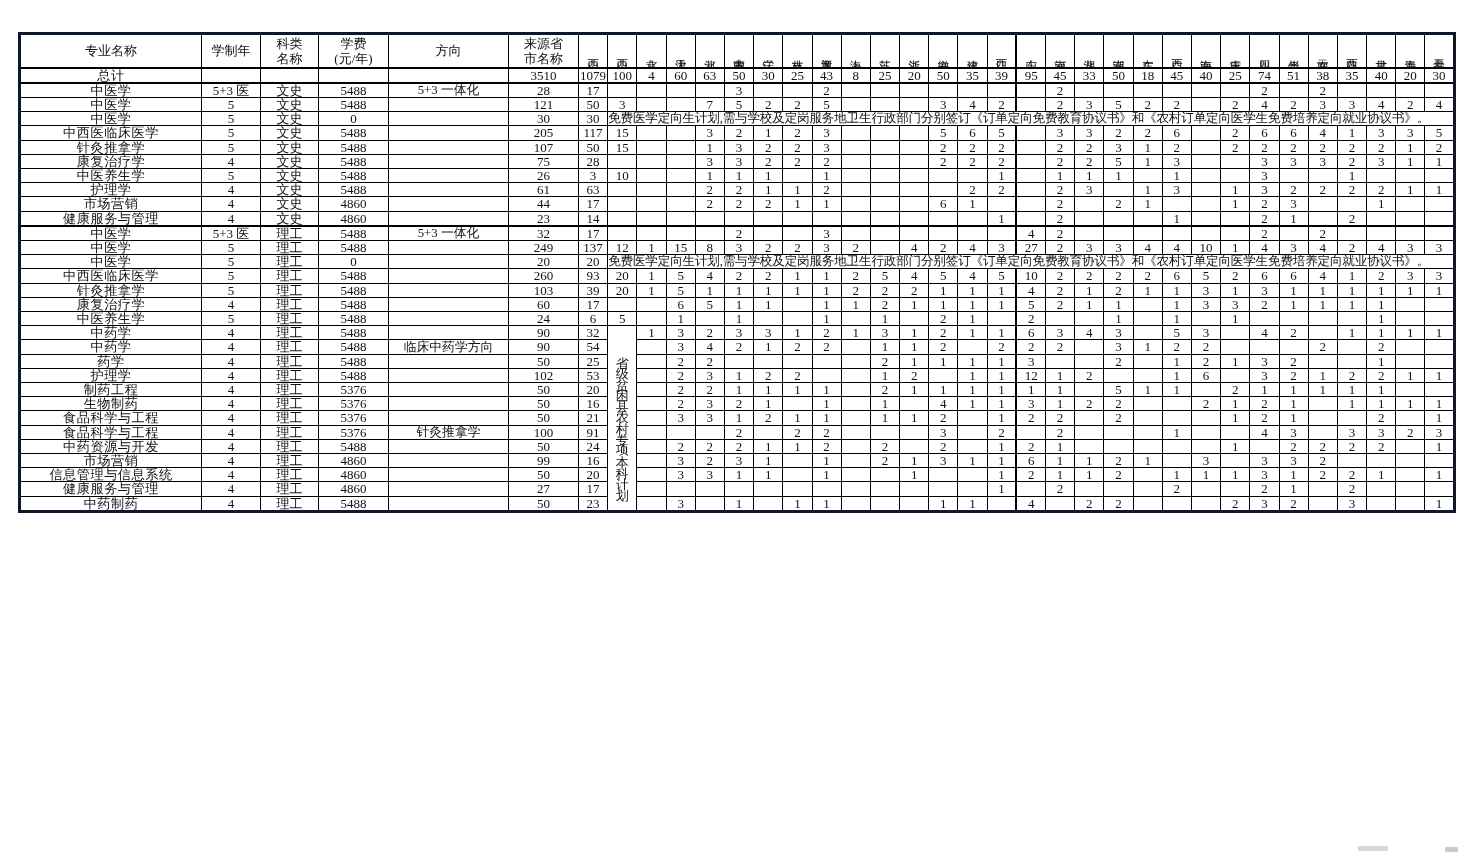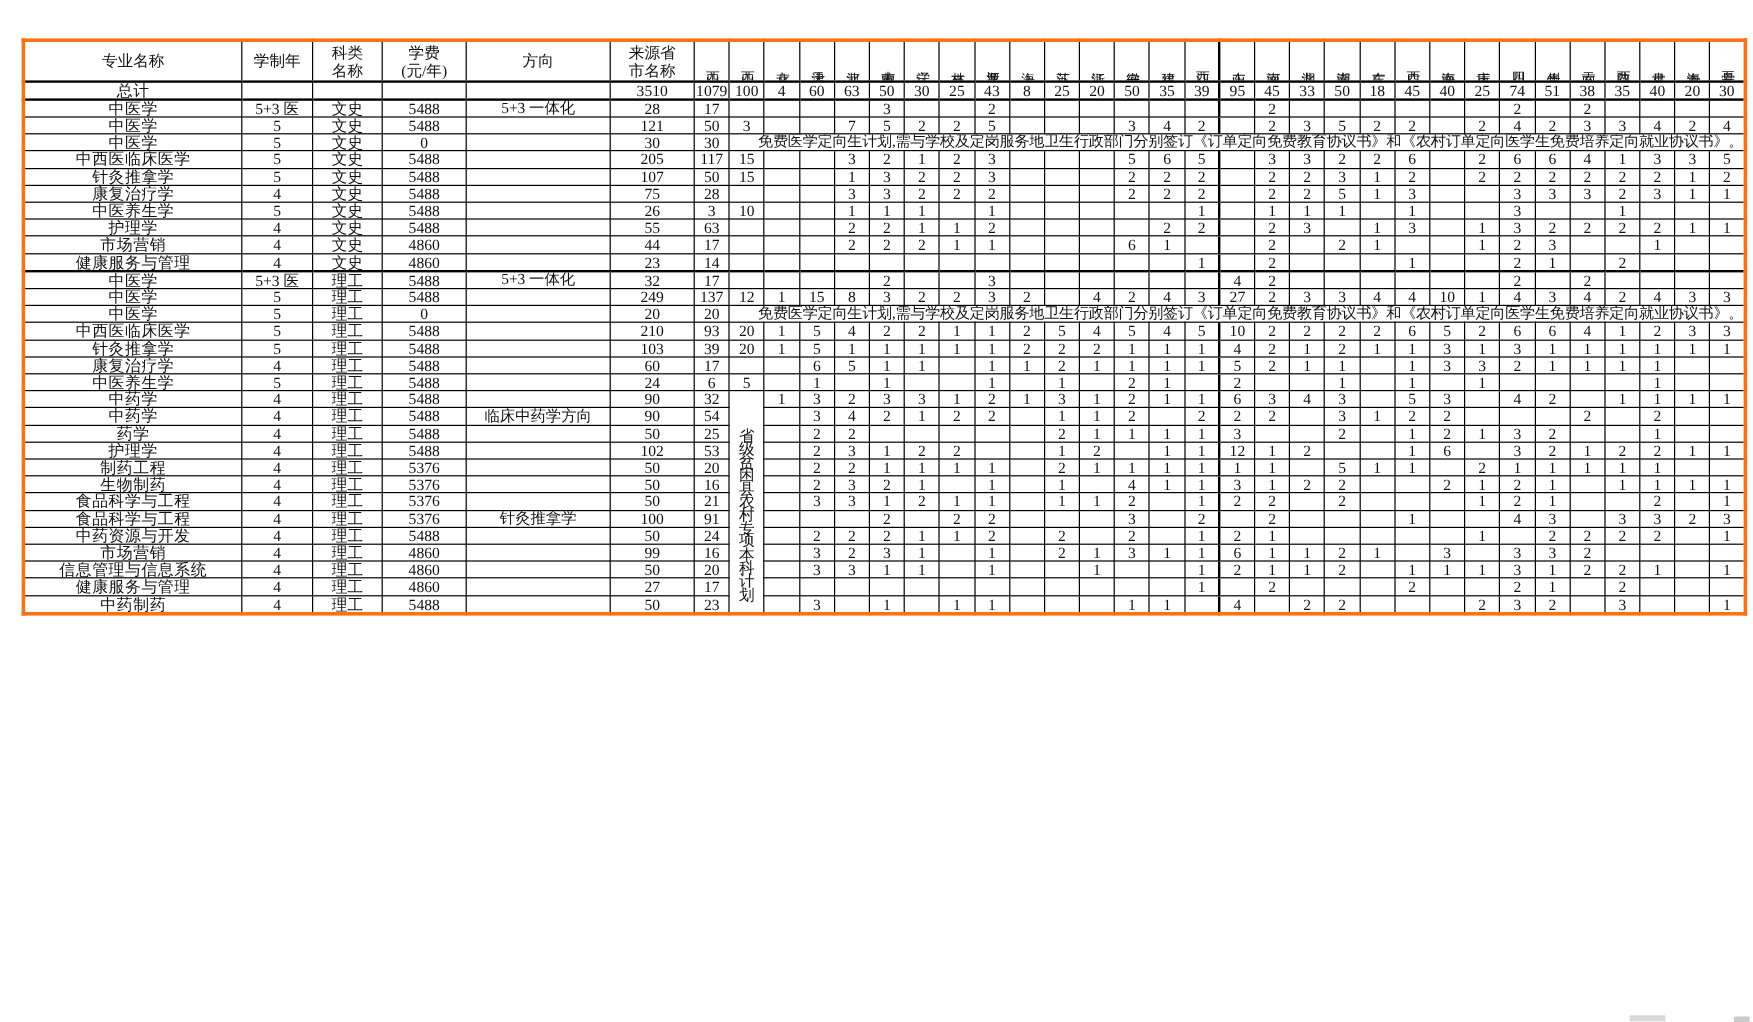--- a/index.html
+++ b/index.html
@@ -1,29 +1,29 @@
 <!DOCTYPE html>
 <html><head>
 <meta charset="utf-8">
 <style>
   html,body{margin:0;padding:0;}
   body{width:1461px;height:852px;background:#ffffff;position:relative;overflow:hidden;
        font-family:"Liberation Serif","DejaVu Serif",serif;color:#111;}
   #tbl-wrap{position:absolute;left:18px;top:32px;}
-  table{border-collapse:collapse;table-layout:fixed;width:1435px;border:3px solid #f97316;}
+  table{border-collapse:collapse;table-layout:fixed;width:1435px;border:3px solid #0f172a;}
   th,td{border:1px solid #000;padding:0;overflow:hidden;}
   thead tr{height:34px;}
   tbody tr{height:14px;}
   th{font-weight:normal;font-size:13px;text-align:center;white-space:pre-line;line-height:15px;}
   th .vh{writing-mode:vertical-rl;text-orientation:upright;font-size:11.5px;letter-spacing:-0.5px;
          line-height:1.05;margin:0 auto;display:block;}
   td{font-size:13px;text-align:center;line-height:1;}
   td.major{font-size:13.2px;letter-spacing:0.5px;}
   td.dir{font-size:12.8px;}
-  td.note{font-size:12.6px;white-space:nowrap;text-align:right;letter-spacing:-0.2px;}
+  td.note{font-size:12.6px;white-space:nowrap;text-align:left;letter-spacing:-0.2px;}
   td.vcell{vertical-align:middle;}
   td.vcell .vert{writing-mode:vertical-rl;text-orientation:upright;font-size:13px;
                  letter-spacing:11px;margin:0 auto;display:block;}
   .thick-left{border-left:2.5px solid #000;}
   thead th{border-bottom:2px solid #000;}
   tr.sec-end td{border-bottom:2px solid #000;}
   .smudge{position:absolute;background:#c7c7c7;opacity:0.7;border-radius:1px;}
   #smudge-a{left:1358px;top:846px;width:30px;height:5px;}
   #smudge-b{left:1445px;top:847px;width:13px;height:5px;background:#b5b5b5;}
 </style>
@@ -389,21 +389,21 @@
           <td class="num"></td>
           <td class="num"></td>
           <td class="num"></td>
         </tr>
         <tr>
           <td class="major">护理学</td>
           <td>4</td>
           <td>文史</td>
           <td>5488</td>
           <td class="dir"></td>
-          <td class="num">55</td>
+          <td class="num">61</td>
           <td class="num">63</td>
           <td class="num"></td>
           <td class="num"></td>
           <td class="num"></td>
           <td class="num">2</td>
           <td class="num">2</td>
           <td class="num">1</td>
           <td class="num">1</td>
           <td class="num">2</td>
           <td class="num"></td>
@@ -589,21 +589,21 @@
           <td class="num">20</td>
           <td class="num">20</td>
           <td colspan="29" class="note">免费医学定向生计划,需与学校及定岗服务地卫生行政部门分别签订《订单定向免费教育协议书》和《农村订单定向医学生免费培养定向就业协议书》。</td>
         </tr>
         <tr>
           <td class="major">中西医临床医学</td>
           <td>5</td>
           <td>理工</td>
           <td>5488</td>
           <td class="dir"></td>
-          <td class="num">210</td>
+          <td class="num">260</td>
           <td class="num">93</td>
           <td class="num">20</td>
           <td class="num">1</td>
           <td class="num">5</td>
           <td class="num">4</td>
           <td class="num">2</td>
           <td class="num">2</td>
           <td class="num">1</td>
           <td class="num">1</td>
           <td class="num">2</td>

